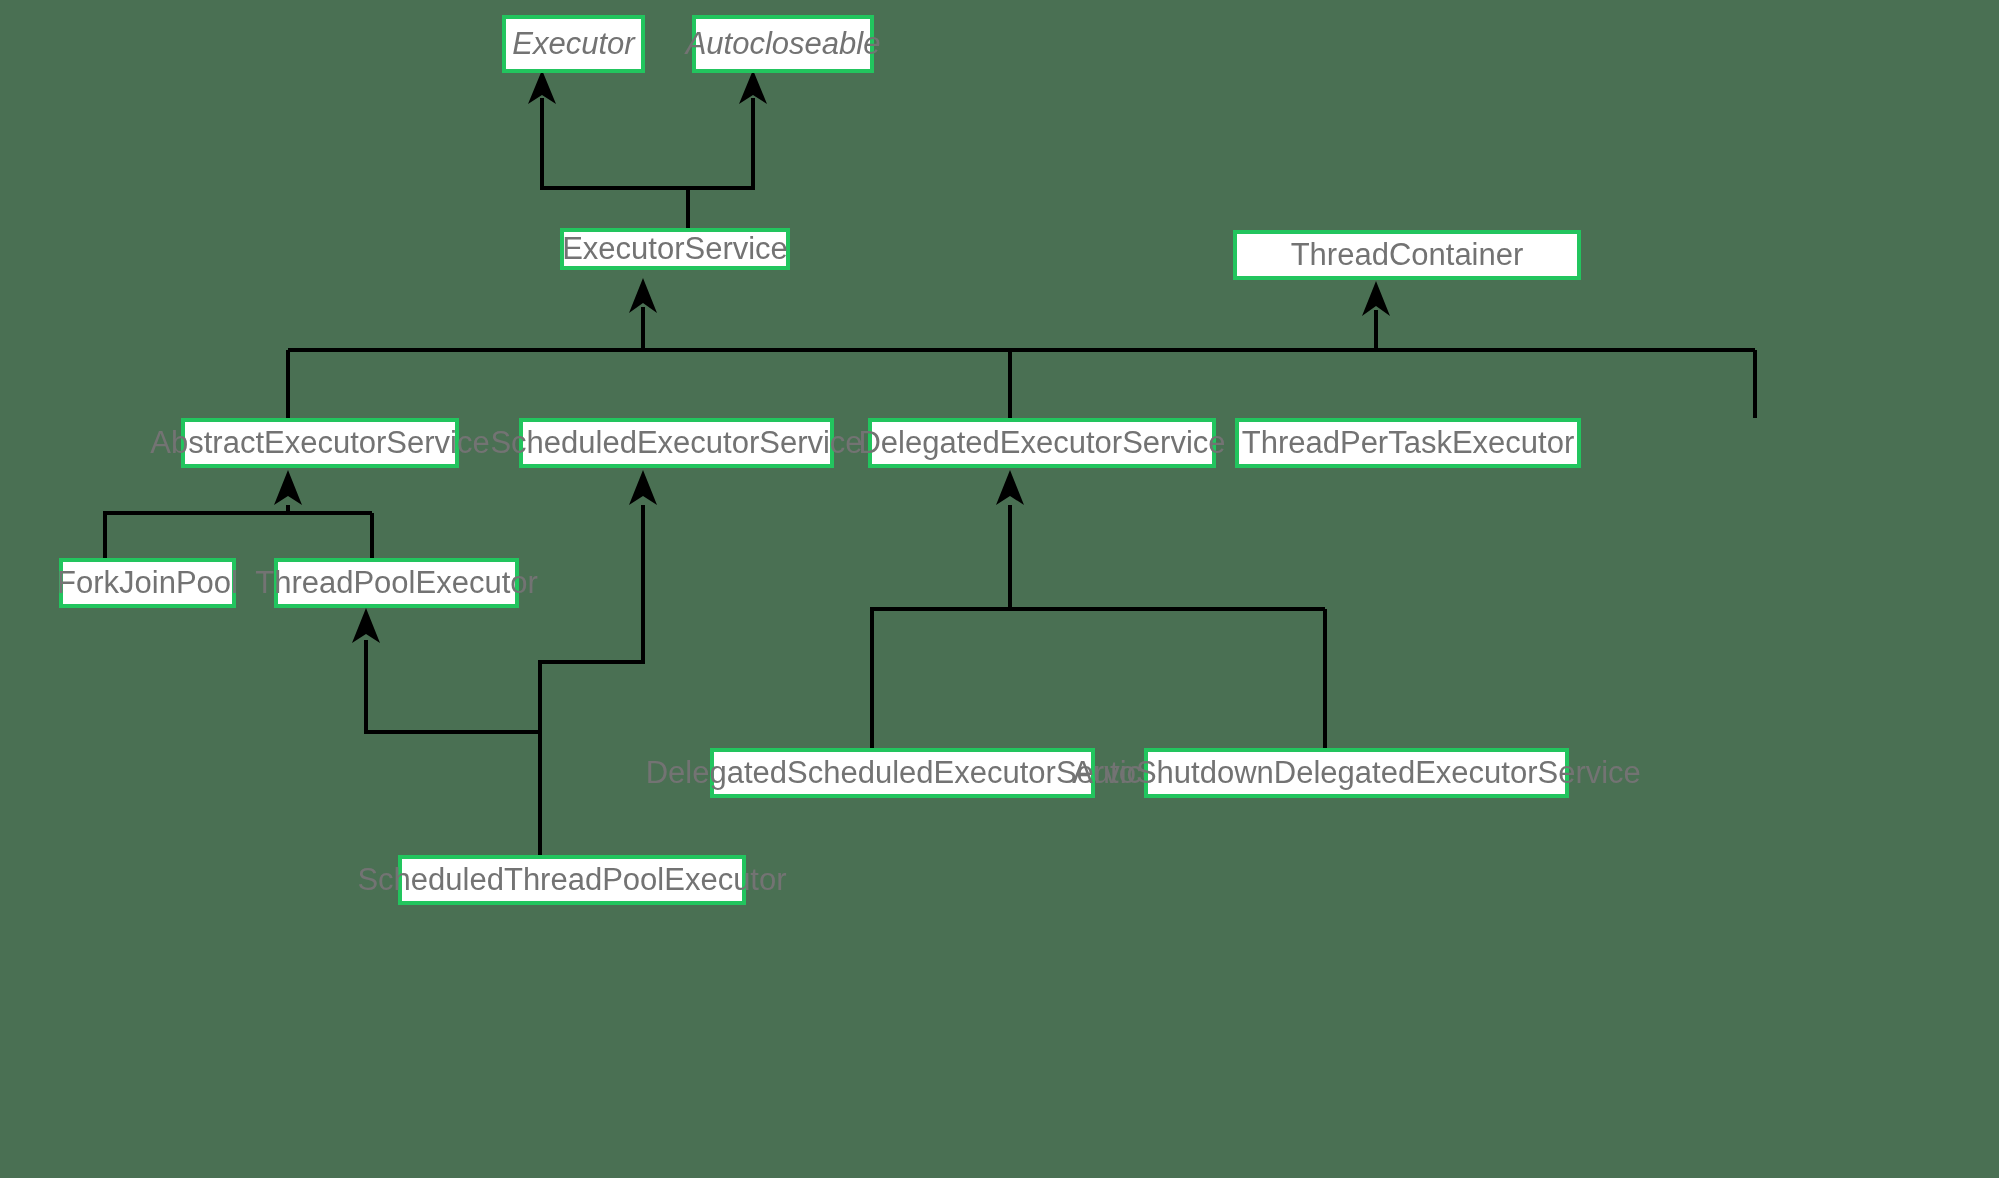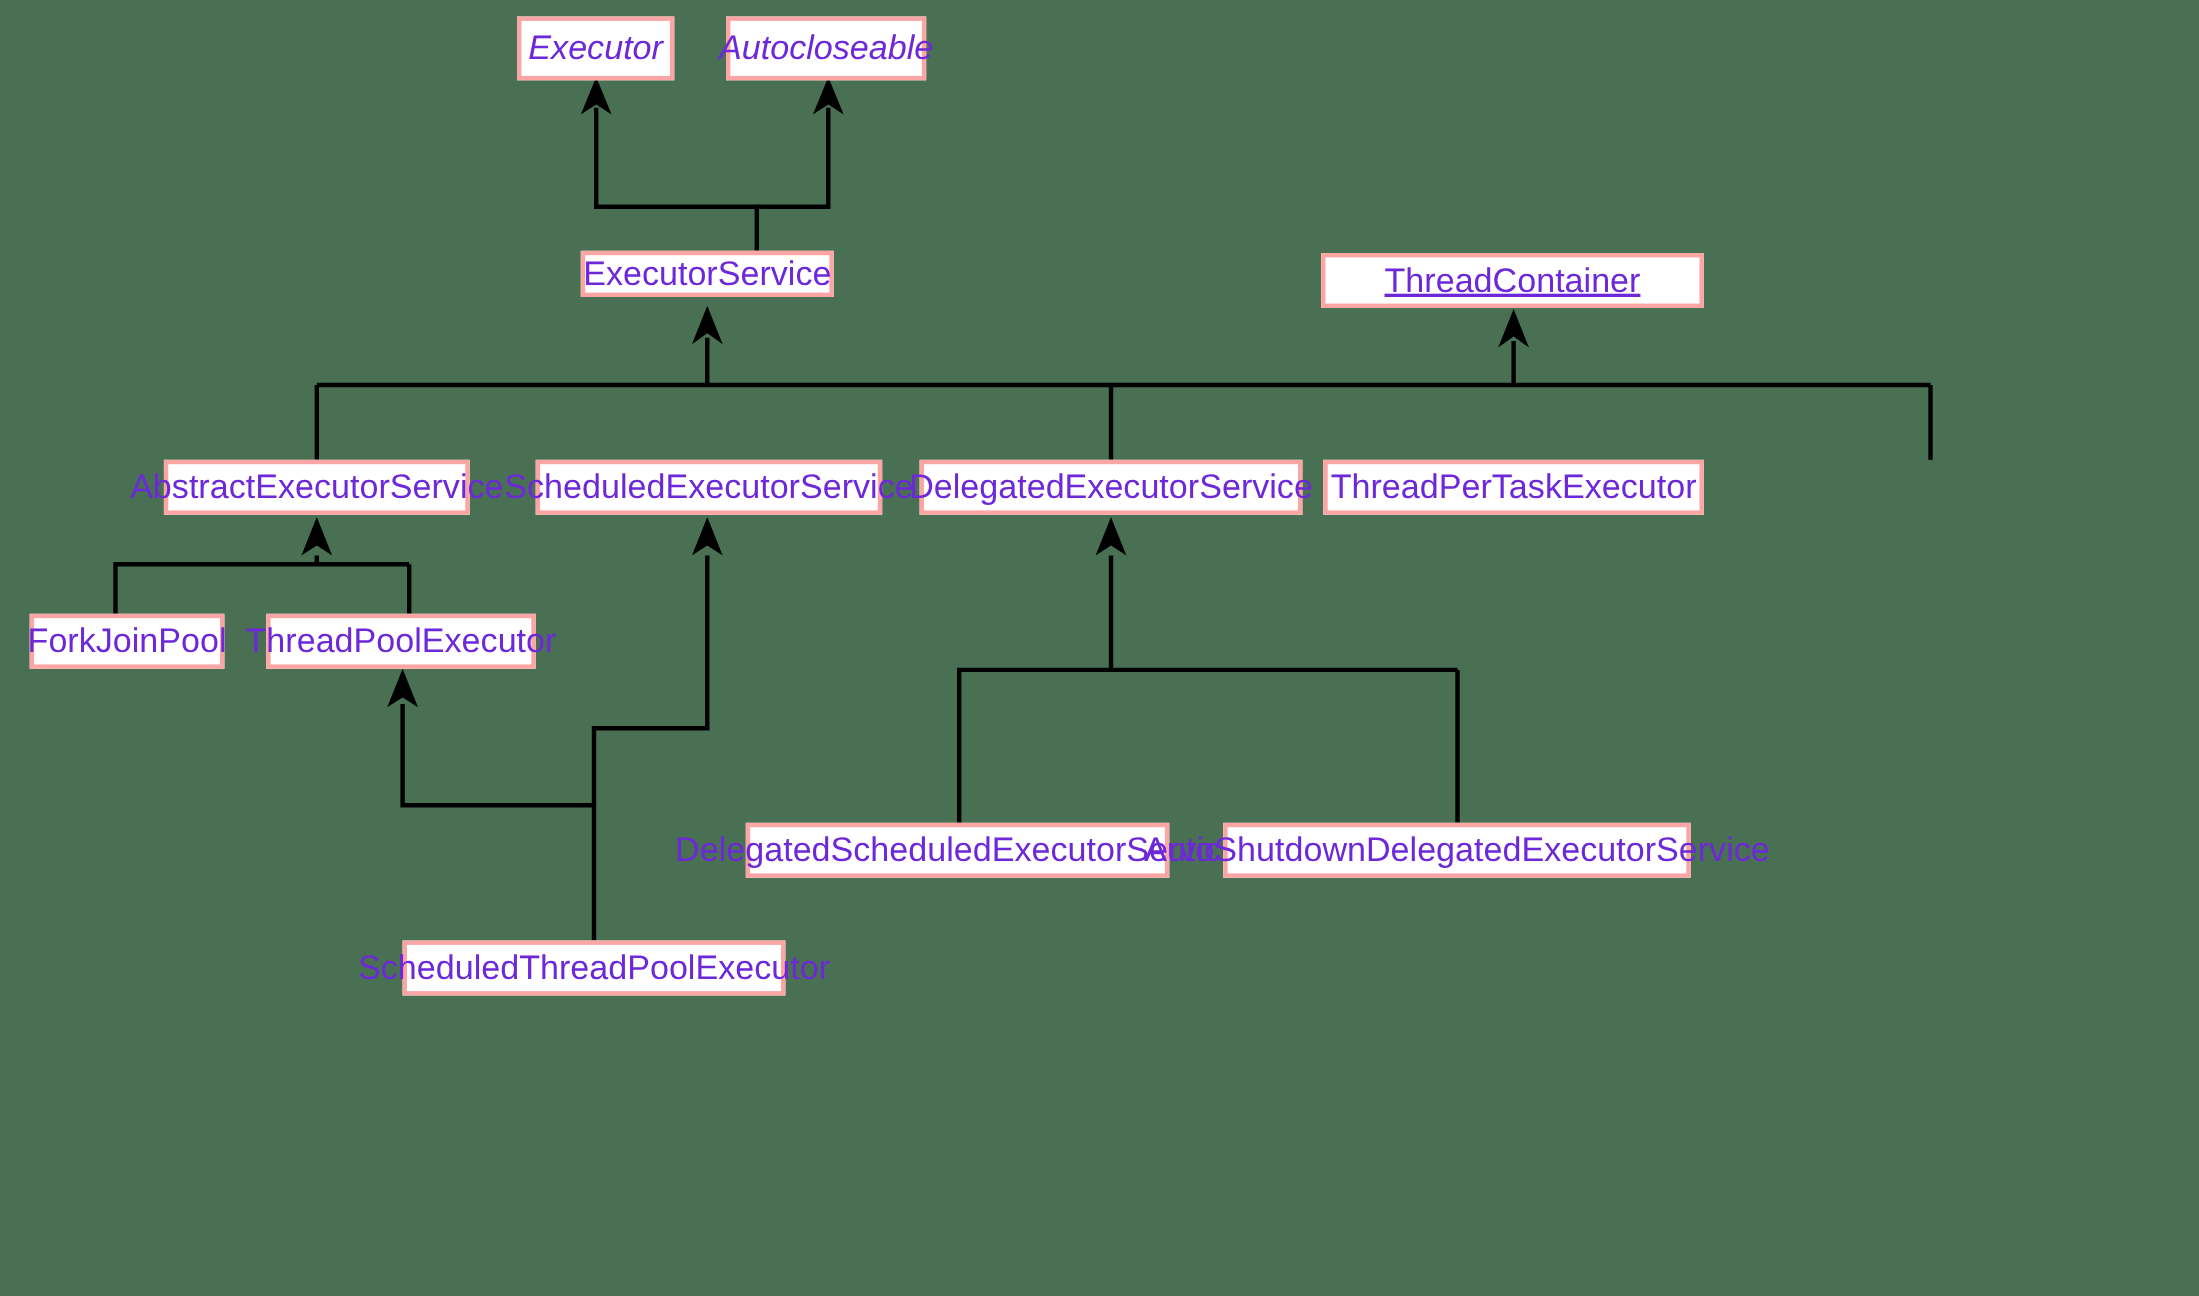--- a/index.html
+++ b/index.html
@@ -30,29 +30,30 @@
     stroke-linecap: butt;
   }
   .edge-arrow {
     fill: #000000;
     stroke: none;
   }
   .node-box {
     position: absolute;
     box-sizing: border-box;
     background: #ffffff;
-    border: 4px solid #fca5a5;
+    border: 4px solid #22c55e;
     display: flex;
     align-items: center;
     justify-content: center;
-    color: #6d28d9;
+    color: #737373;
     font-size: 31px;
     line-height: 1.1;
     white-space: nowrap;
     letter-spacing: 0px;
+    margin-left: 32px;
   }
   .node-box.italic {
     font-style: italic;
   }
   .node-label {
     display: block;
     padding: 0 10px;
   }
 </style>
 </head>
@@ -108,21 +109,21 @@
   </div>
 
   <div class="node-box italic" style="left:660px; top:15px; width:182px; height:58px;">
     <span class="node-label">Autocloseable</span>
   </div>
 
   <div class="node-box" style="left:528px; top:228px; width:230px; height:42px;">
     <span class="node-label">ExecutorService</span>
   </div>
 
-  <div class="node-box" style="left:1201px; top:230px; width:348px; height:50px;text-decoration:underline;">
+  <div class="node-box" style="left:1201px; top:230px; width:348px; height:50px;">
     <span class="node-label">ThreadContainer</span>
   </div>
 
   <div class="node-box" style="left:149px; top:418px; width:278px; height:50px;">
     <span class="node-label">AbstractExecutorService</span>
   </div>
 
   <div class="node-box" style="left:487px; top:418px; width:315px; height:50px;">
     <span class="node-label">ScheduledExecutorService</span>
   </div>

